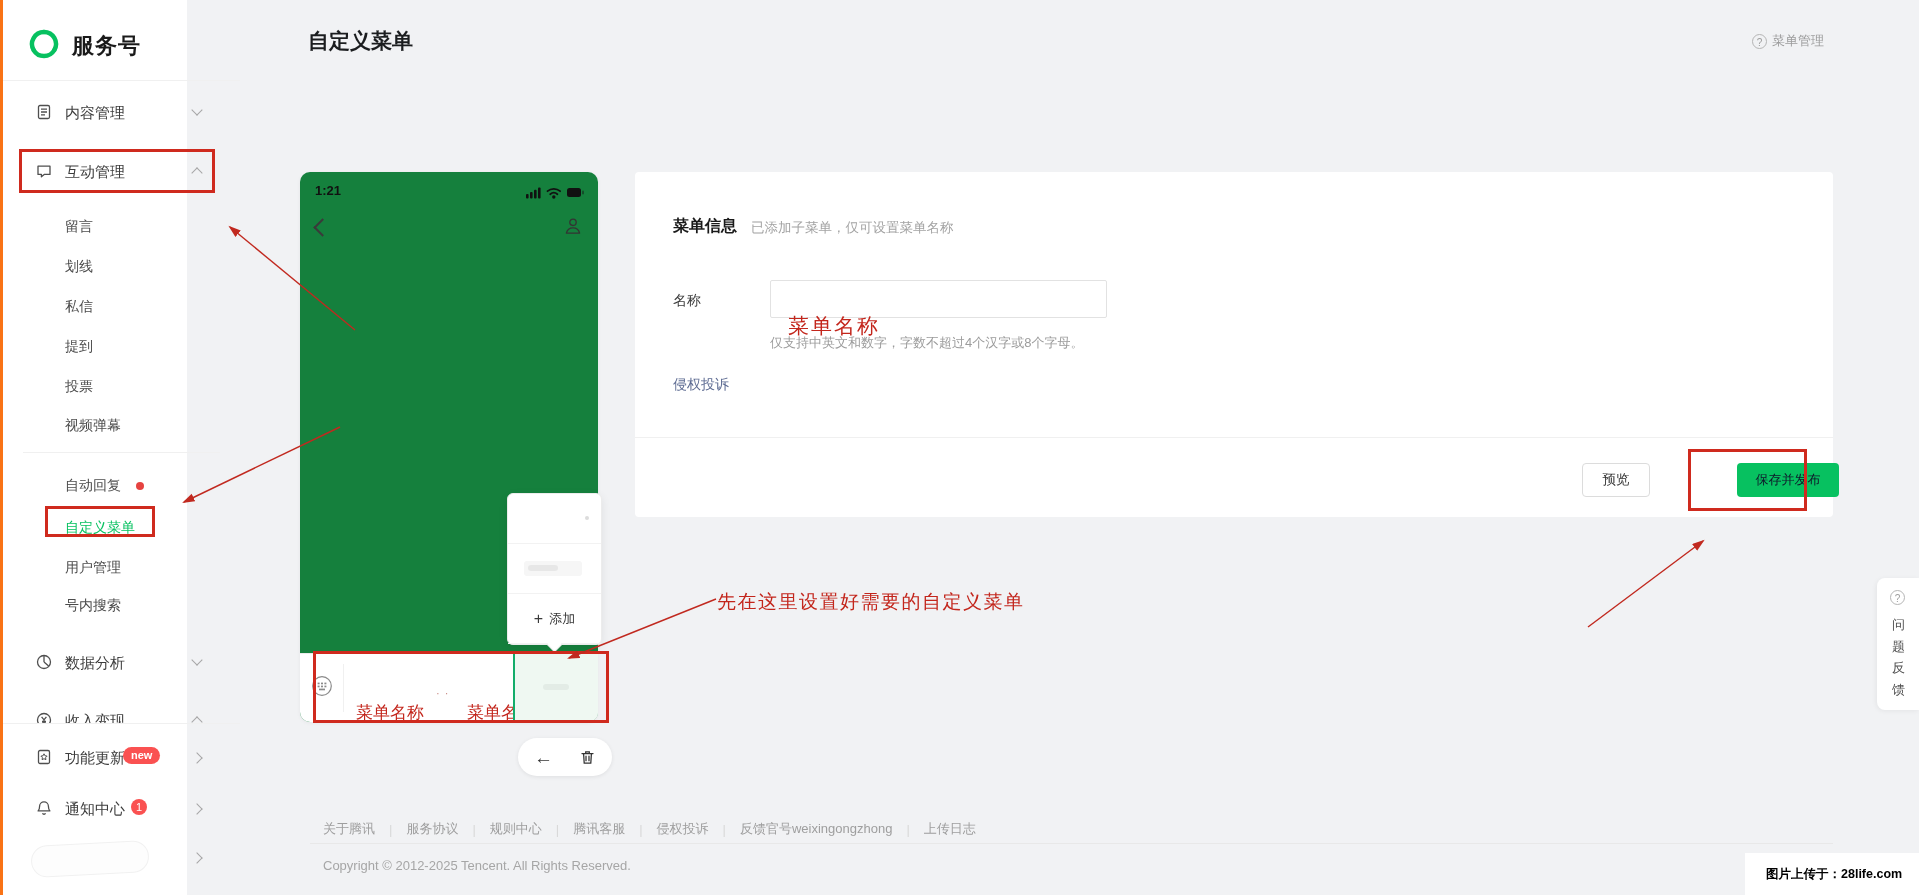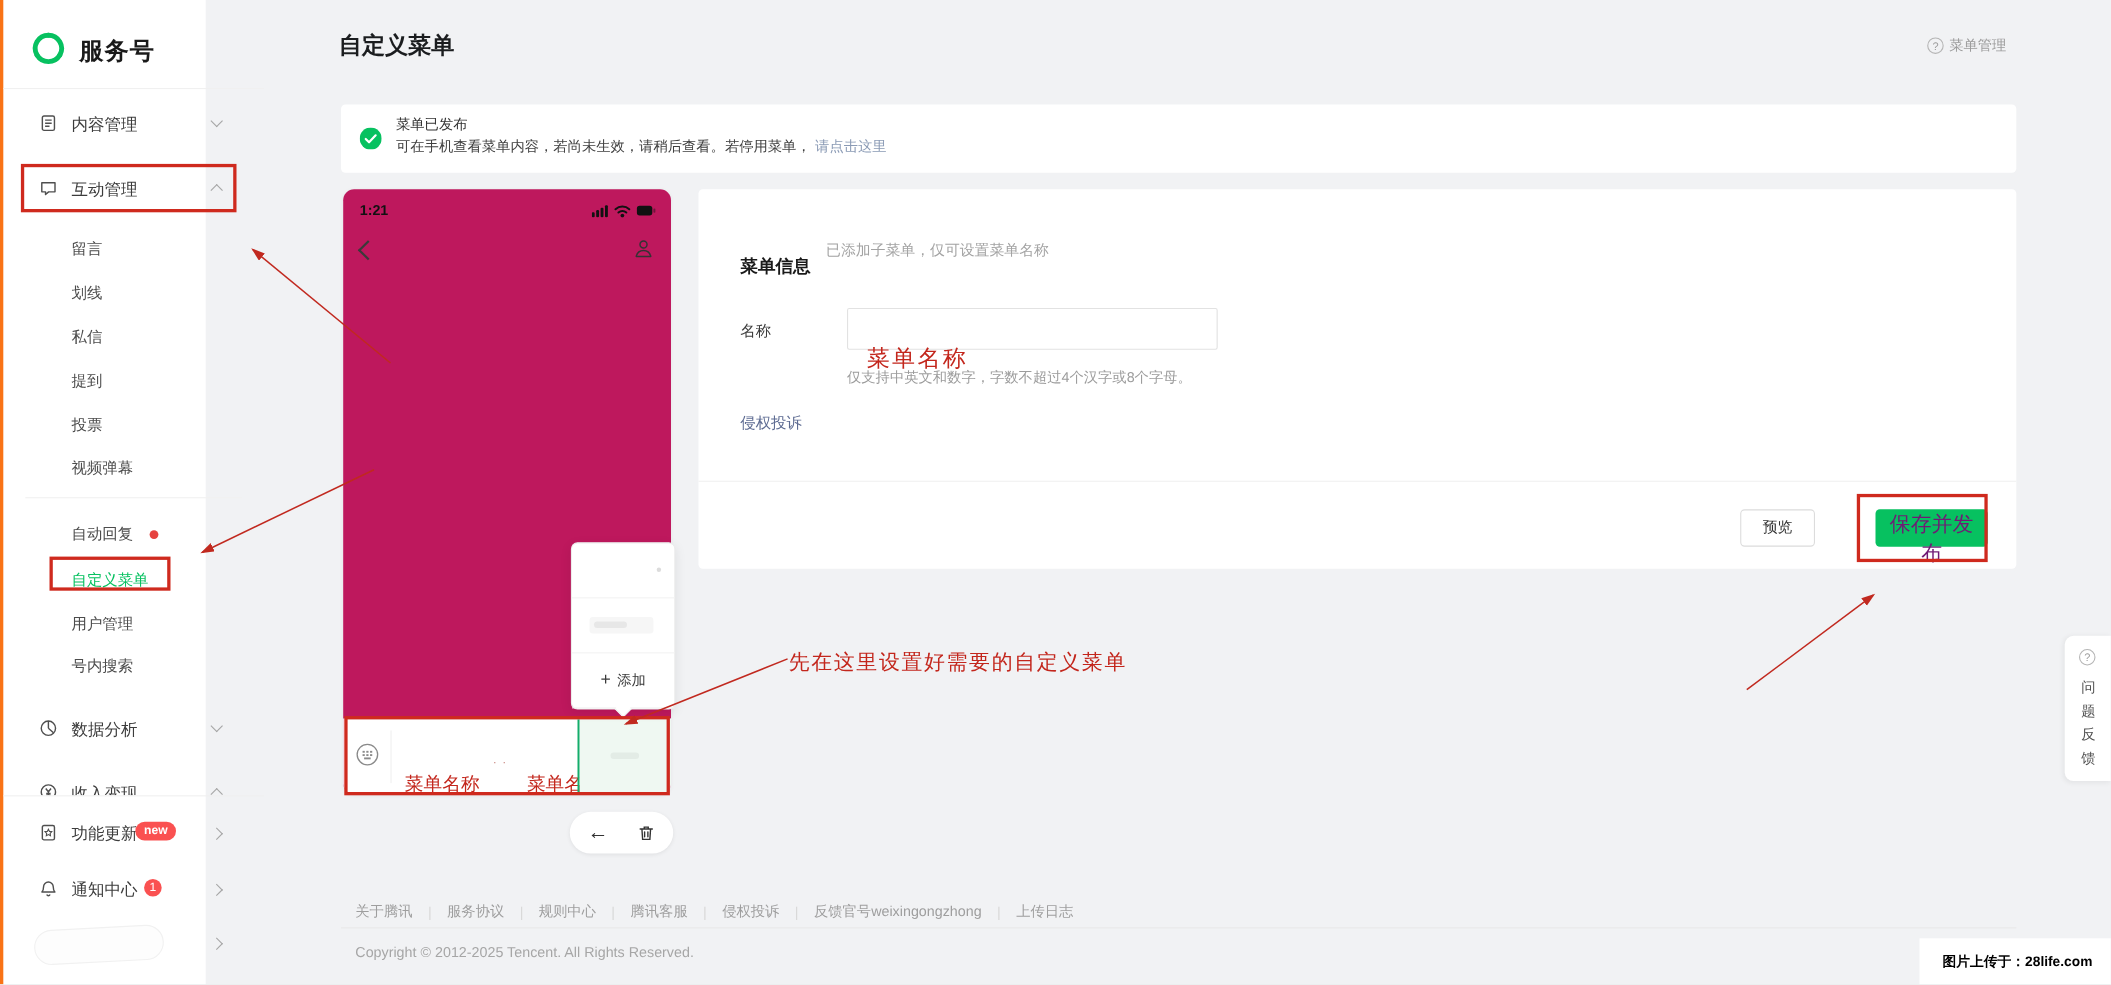--- a/index.html
+++ b/index.html
@@ -39,21 +39,21 @@
              color:#9c9c9c;font-size:13px;cursor:pointer;}
   .qcircle{width:15px;height:15px;border:1px solid #b5b5b5;border-radius:50%;color:#9c9c9c;
            font-size:10px;line-height:15px;text-align:center;box-sizing:border-box;}
   
   #banner{position:absolute;left:310px;top:95px;width:1523px;height:62px;background:#fff;border-radius:4px;}
   #banner-check{position:absolute;left:17px;top:21px;}
   #banner-title{position:absolute;left:50px;top:9px;font-size:13px;color:#333;}
   #banner-body{position:absolute;left:50px;top:29px;font-size:13px;color:#404040;}
   #banner-link{color:#8a9ab5;cursor:pointer;margin-left:4px;}
   
-  #phone{position:absolute;left:312px;top:172px;width:298px;height:550px;background:#be185d;
+  #phone{position:absolute;left:300px;top:172px;width:298px;height:550px;background:#15803d;
          border-radius:10px;box-shadow:0 1px 4px rgba(0,0,0,.05);}
   #phone-time{position:absolute;left:15px;top:11px;font-size:13px;font-weight:bold;color:#111;}
   #status-icons{position:absolute;right:14px;top:13px;}
   #phone-back{position:absolute;left:16px;top:49px;width:11px;height:11px;
               border-left:2px solid #3a3a3a;border-bottom:2px solid #3a3a3a;transform:rotate(45deg);}
   #phone-person{position:absolute;right:15px;top:44px;}
   
   #popup{position:absolute;left:207px;top:321px;width:93px;height:150px;background:#fff;
          border:1px solid #ececec;border-radius:6px;box-shadow:0 3px 10px rgba(0,0,0,.08);z-index:5;}
   .popup-row{position:relative;height:49px;border-bottom:1px solid #f2f2f2;}
@@ -79,34 +79,34 @@
   #mb-selected{position:absolute;left:215px;top:0;width:83px;height:68px;background:#eff8f2;
                border-radius:0 0 10px 0;cursor:pointer;}
   #mb-selected .mark{position:absolute;left:28px;top:30px;width:26px;height:6px;background:#e3ece6;border-radius:3px;}
   
   #pill{position:absolute;left:518px;top:738px;width:94px;height:38px;border-radius:19px;background:#fff;
         box-shadow:0 1px 4px rgba(0,0,0,.08);display:flex;align-items:center;justify-content:space-between;
         padding:0 16px;box-sizing:border-box;}
   #pill-back{font-size:19px;color:#333;cursor:pointer;line-height:1;}
   
   #form-panel{position:absolute;left:635px;top:172px;width:1198px;height:345px;background:#fff;border-radius:4px;}
-  #form-title{position:absolute;left:38px;top:44px;font-size:16px;font-weight:bold;color:#1a1a1a;margin-top:16px;}
+  #form-title{position:absolute;left:38px;top:44px;font-size:16px;font-weight:bold;color:#1a1a1a;}
   #form-subtitle{position:absolute;left:116px;top:47px;font-size:13.5px;color:#a3a3a3;}
   #name-label{position:absolute;left:38px;top:120px;font-size:14px;color:#3c3c3c;}
   #name-input{position:absolute;left:135px;top:108px;width:337px;height:38px;border:1px solid #e2e2e2;
               border-radius:2px;box-sizing:border-box;background:#fff;cursor:text;}
   #name-value{position:absolute;left:17px;top:6px;font-size:21px;letter-spacing:2px;}
   #name-hint{position:absolute;left:135px;top:162px;font-size:13px;color:#9c9c9c;}
   #delete-link{position:absolute;left:38px;top:204px;font-size:14px;color:#5d6b92;cursor:pointer;}
   #form-divider{position:absolute;left:0;top:265px;width:1198px;height:1px;background:#f0f0f0;}
   #preview-btn{position:absolute;left:947px;top:291px;width:68px;height:34px;background:#fff;
                border:1px solid #dcdcdc;border-radius:4px;font-size:13.5px;color:#333;
                font-family:inherit;cursor:pointer;}
-  #save-btn{position:absolute;left:1070px;top:291px;width:102px;height:34px;background:#07c160;
-            border:none;border-radius:4px;font-size:19px;color:#701a75;font-family:inherit;cursor:pointer;}
+  #save-btn{position:absolute;left:1102px;top:291px;width:102px;height:34px;background:#07c160;
+            border:none;border-radius:4px;font-size:13px;color:#0f172a;font-family:inherit;cursor:pointer;}
   
   #annotation{position:absolute;left:717px;top:564px;font-size:19px;letter-spacing:1.5px;z-index:40;}
   
   #footer-links{position:absolute;left:323px;top:820px;display:flex;align-items:center;gap:14px;
                 font-size:13px;color:#9e9e9e;}
   #footer-links .flink{cursor:pointer;white-space:nowrap;}
   #footer-links .sep{color:#d8d8d8;}
   #footer-divider{position:absolute;left:310px;top:843px;width:1523px;height:1px;background:#e8e8e8;}
   #copyright{position:absolute;left:323px;top:858px;font-size:13px;color:#a6a6a6;}
   
@@ -250,32 +250,20 @@
 
   <div class="redbox" style="left:19px;top:149px;width:196px;height:44px"></div>
   <div class="redbox" style="left:45px;top:506px;width:110px;height:31px"></div>
 
   <div id="page-title">自定义菜单</div>
   <div id="help-link">
     <span class="qcircle">?</span>
     <span>菜单管理</span>
   </div>
 
-  <div id="banner">
-    <span id="banner-check">
-      <svg width="20" height="20" viewBox="0 0 20 20">
-        <circle cx="10" cy="10" r="10" fill="#07c160"></circle>
-        <path d="M5.5 10.3l3 3 6-6.3" stroke="#fff" stroke-width="2" fill="none" stroke-linecap="round" stroke-linejoin="round"></path>
-      </svg>
-    </span>
-    <div id="banner-title">菜单已发布</div>
-    <div id="banner-body">
-      <span>可在手机查看菜单内容，若尚未生效，请稍后查看。若停用菜单，</span><span id="banner-link">请点击这里</span>
-    </div>
-  </div>
 
   <div id="phone">
     <div id="phone-time">1:21</div>
     <div id="status-icons">
       <svg width="58" height="13" viewBox="0 0 58 13">
         <g fill="#111">
           <rect x="0" y="8" width="2.6" height="4.5" rx="1"></rect>
             <rect x="4" y="6" width="2.6" height="6.5" rx="1"></rect>
           <rect x="8" y="3.8" width="2.6" height="8.7" rx="1"></rect>
             <rect x="12" y="1.5" width="2.6" height="11" rx="1"></rect>

